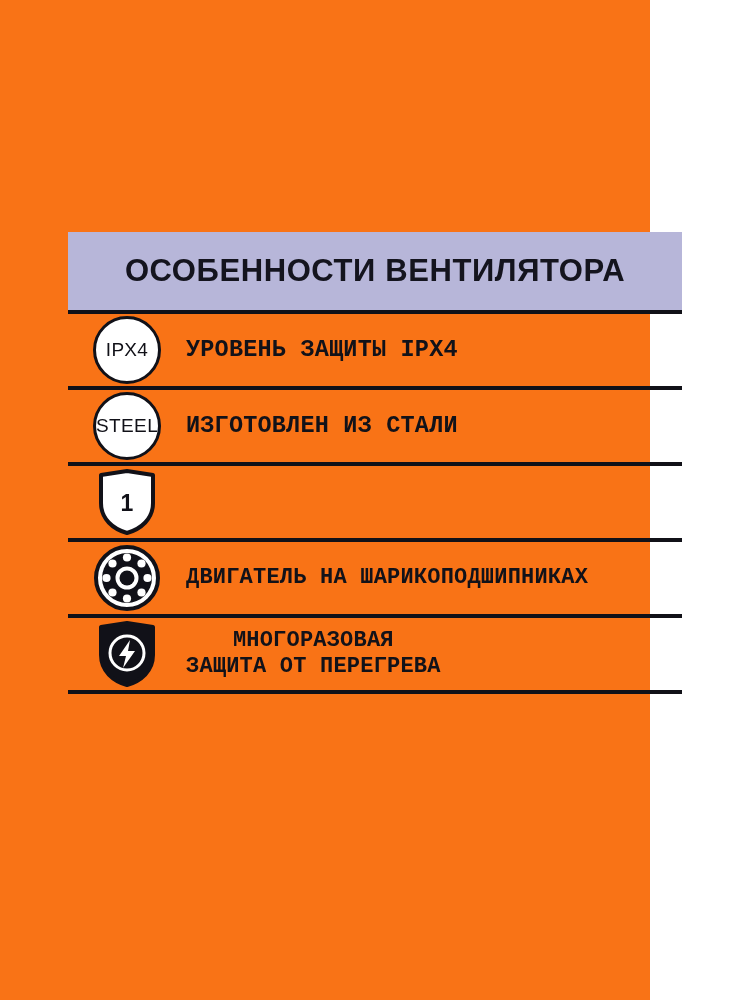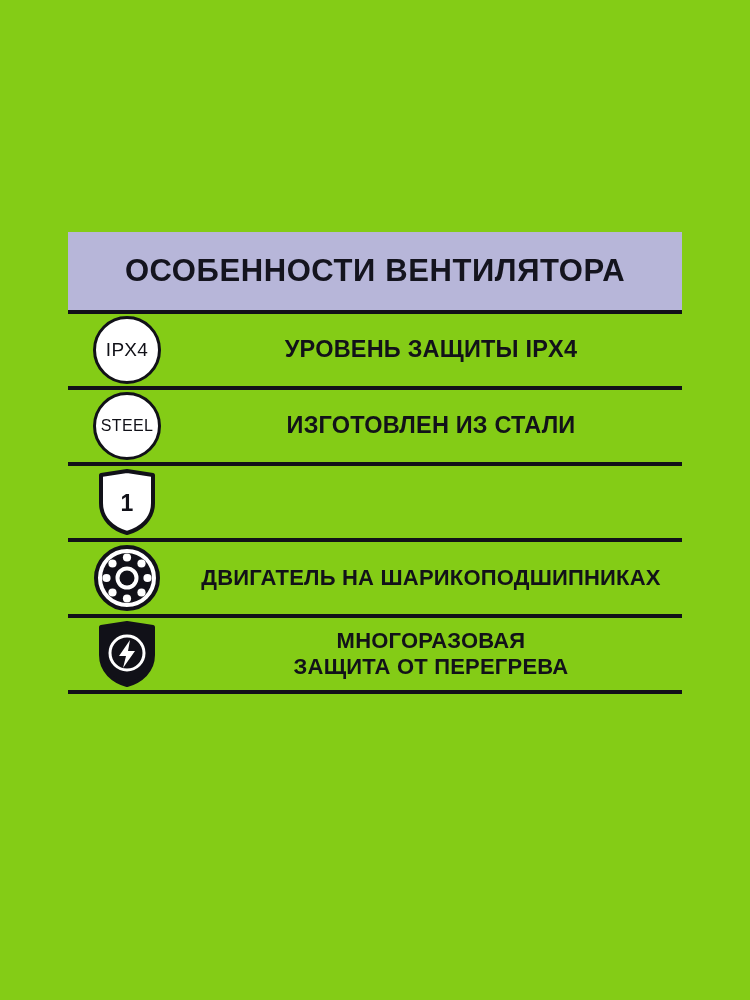--- a/index.html
+++ b/index.html
@@ -9,23 +9,23 @@
   body {
     width: 750px;
     height: 1000px;
     background: #ffffff;
     font-family: "Liberation Sans", sans-serif;
     overflow: hidden;
   }
 
   .sheet {
     position: relative;
-    width: 750px;
+    width: 650px;
     height: 1000px;
-    background: #84cc16;
+    background: #f97316;
   }
 
   .features-block {
     position: absolute;
     left: 68px;
     top: 232px;
     width: 614px;
   }
 
   
@@ -64,22 +64,22 @@
     min-width: 118px;
     display: flex;
     align-items: center;
     justify-content: center;
   }
 
   .label-cell {
     flex: 1;
     display: flex;
     align-items: center;
-    justify-content: center;
     padding-right: 6px;
+    font-family: Liberation Mono, monospace;
   }
 
   .feature-label {
     font-size: 23.5px;
     font-weight: bold;
     color: #121219;
     text-align: center;
     line-height: 1.18;
     letter-spacing: 0.2px;
     white-space: pre-line;
@@ -99,21 +99,21 @@
     justify-content: center;
     background: #ffffff;
   }
   .circle-icon span {
     font-size: 19px;
     font-weight: normal;
     color: #111118;
     letter-spacing: 0.3px;
   }
   .circle-icon.steel span {
-    font-size: 16px;
+    font-size: 19px;
     letter-spacing: 0.4px;
   }
 
   .shield-icon {
     position: relative;
     width: 60px;
     height: 66px;
   }
   .shield-icon svg {
     display: block;

